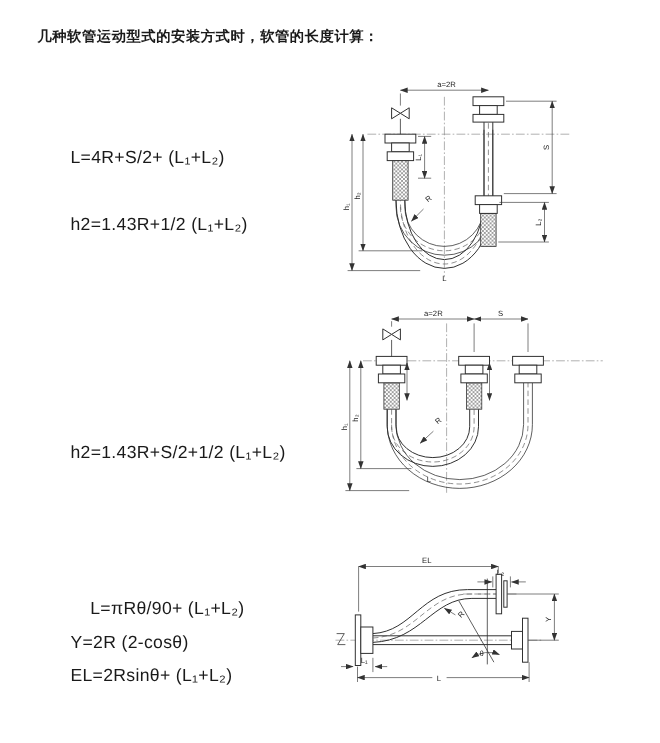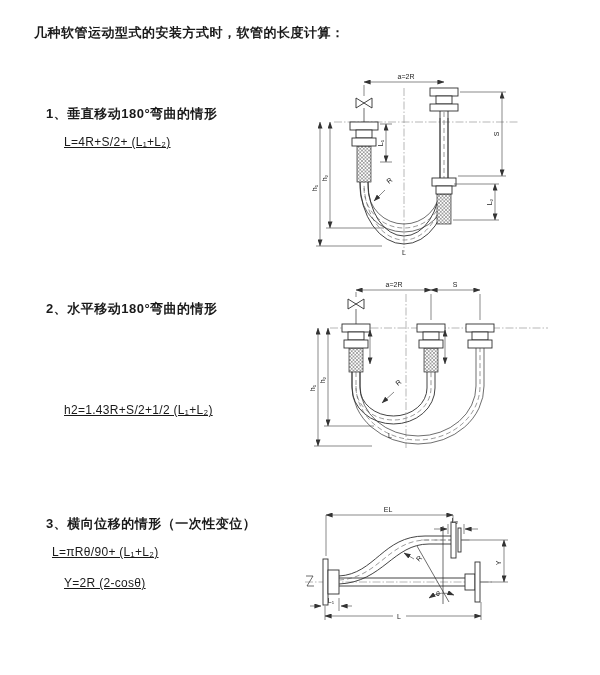--- a/index.html
+++ b/index.html
@@ -1,47 +1,46 @@
 <!DOCTYPE html>
 <html><head>
 <meta charset="utf-8">
 <style>
   html,body{margin:0;padding:0;background:#fff;}
   body{width:600px;height:675px;font-family:"Liberation Sans","DejaVu Sans",sans-serif;color:#1a1a1a;}
   .page{position:relative;width:593px;height:675px;background:#ffffff;overflow:hidden;}
   .title{position:absolute;left:34px;top:24px;font-size:13px;font-weight:bold;letter-spacing:.5px;white-space:nowrap;}
   .heading{position:absolute;font-size:13px;font-weight:bold;letter-spacing:.5px;white-space:nowrap;}
-  .formula{position:absolute;font-size:12px;letter-spacing:.3px;white-space:nowrap;text-decoration:underline;}
+  .formula{position:absolute;font-size:16px;letter-spacing:.3px;white-space:nowrap;}
   svg.diagram{position:absolute;}
   svg text{font-size:7px;fill:#222;font-family:"Liberation Sans","DejaVu Sans",sans-serif;}
   .thin{stroke:#2f2f2f;stroke-width:.9;fill:none;}
   .thin2{stroke:#2f2f2f;stroke-width:.7;fill:none;}
   .dim{stroke:#3a3a3a;stroke-width:.6;fill:none;}
   .cdash{stroke:#555;stroke-width:.6;fill:none;stroke-dasharray:5,3;}
   .cline{stroke:#888;stroke-width:.6;fill:none;stroke-dasharray:8,2,1.5,2;}
   .fit{fill:#fff;stroke:#2f2f2f;stroke-width:.9;}
   .braidw{fill:#fff;stroke:none;}
   .braid{fill:url(#hatch);stroke:#2f2f2f;stroke-width:.7;}
 </style>
 </head>
 <body>
 
 <div class="page">
 
   <div class="title">几种软管运动型式的安装方式时，软管的长度计算：</div>
 
-  <div class="heading" style="left:46px;top:105px">1、垂直移动180°弯曲的情形</div>
   <div class="formula" style="left:64px;top:135px">L=4R+S/2+ (L₁+L₂)</div>
-
-  <div class="heading" style="left:46px;top:300px">2、水平移动180°弯曲的情形</div>
+  <div class="formula" style="left:64px;top:196px">h2=1.43R+1/2 (L₁+L₂)</div>
+
   <div class="formula" style="left:64px;top:403px">h2=1.43R+S/2+1/2 (L₁+L₂)</div>
 
-  <div class="heading" style="left:46px;top:515px">3、横向位移的情形（一次性变位）</div>
-  <div class="formula" style="left:52px;top:545px">L=πRθ/90+ (L₁+L₂)</div>
+  <div class="formula" style="left:82px;top:545px">L=πRθ/90+ (L₁+L₂)</div>
   <div class="formula" style="left:64px;top:576px">Y=2R (2-cosθ)</div>
+  <div class="formula" style="left:64px;top:606px">EL=2Rsinθ+ (L₁+L₂)</div>
 
   <svg class="diagram" style="left:306px;top:70px" width="230" height="190" viewBox="0 0 230 190">
     <defs>
       <marker id="ae" markerWidth="7" markerHeight="5" refX="6.6" refY="2.5" orient="auto" markerUnits="userSpaceOnUse">
         <path d="M0,0 L7,2.5 L0,5 Z" fill="#333"></path>
       </marker>
       <marker id="as" markerWidth="7" markerHeight="5" refX="0.4" refY="2.5" orient="auto" markerUnits="userSpaceOnUse">
         <path d="M7,0 L0,2.5 L7,5 Z" fill="#333"></path>
       </marker>
       <pattern id="hatch" width="3.5" height="3.5" patternUnits="userSpaceOnUse">

